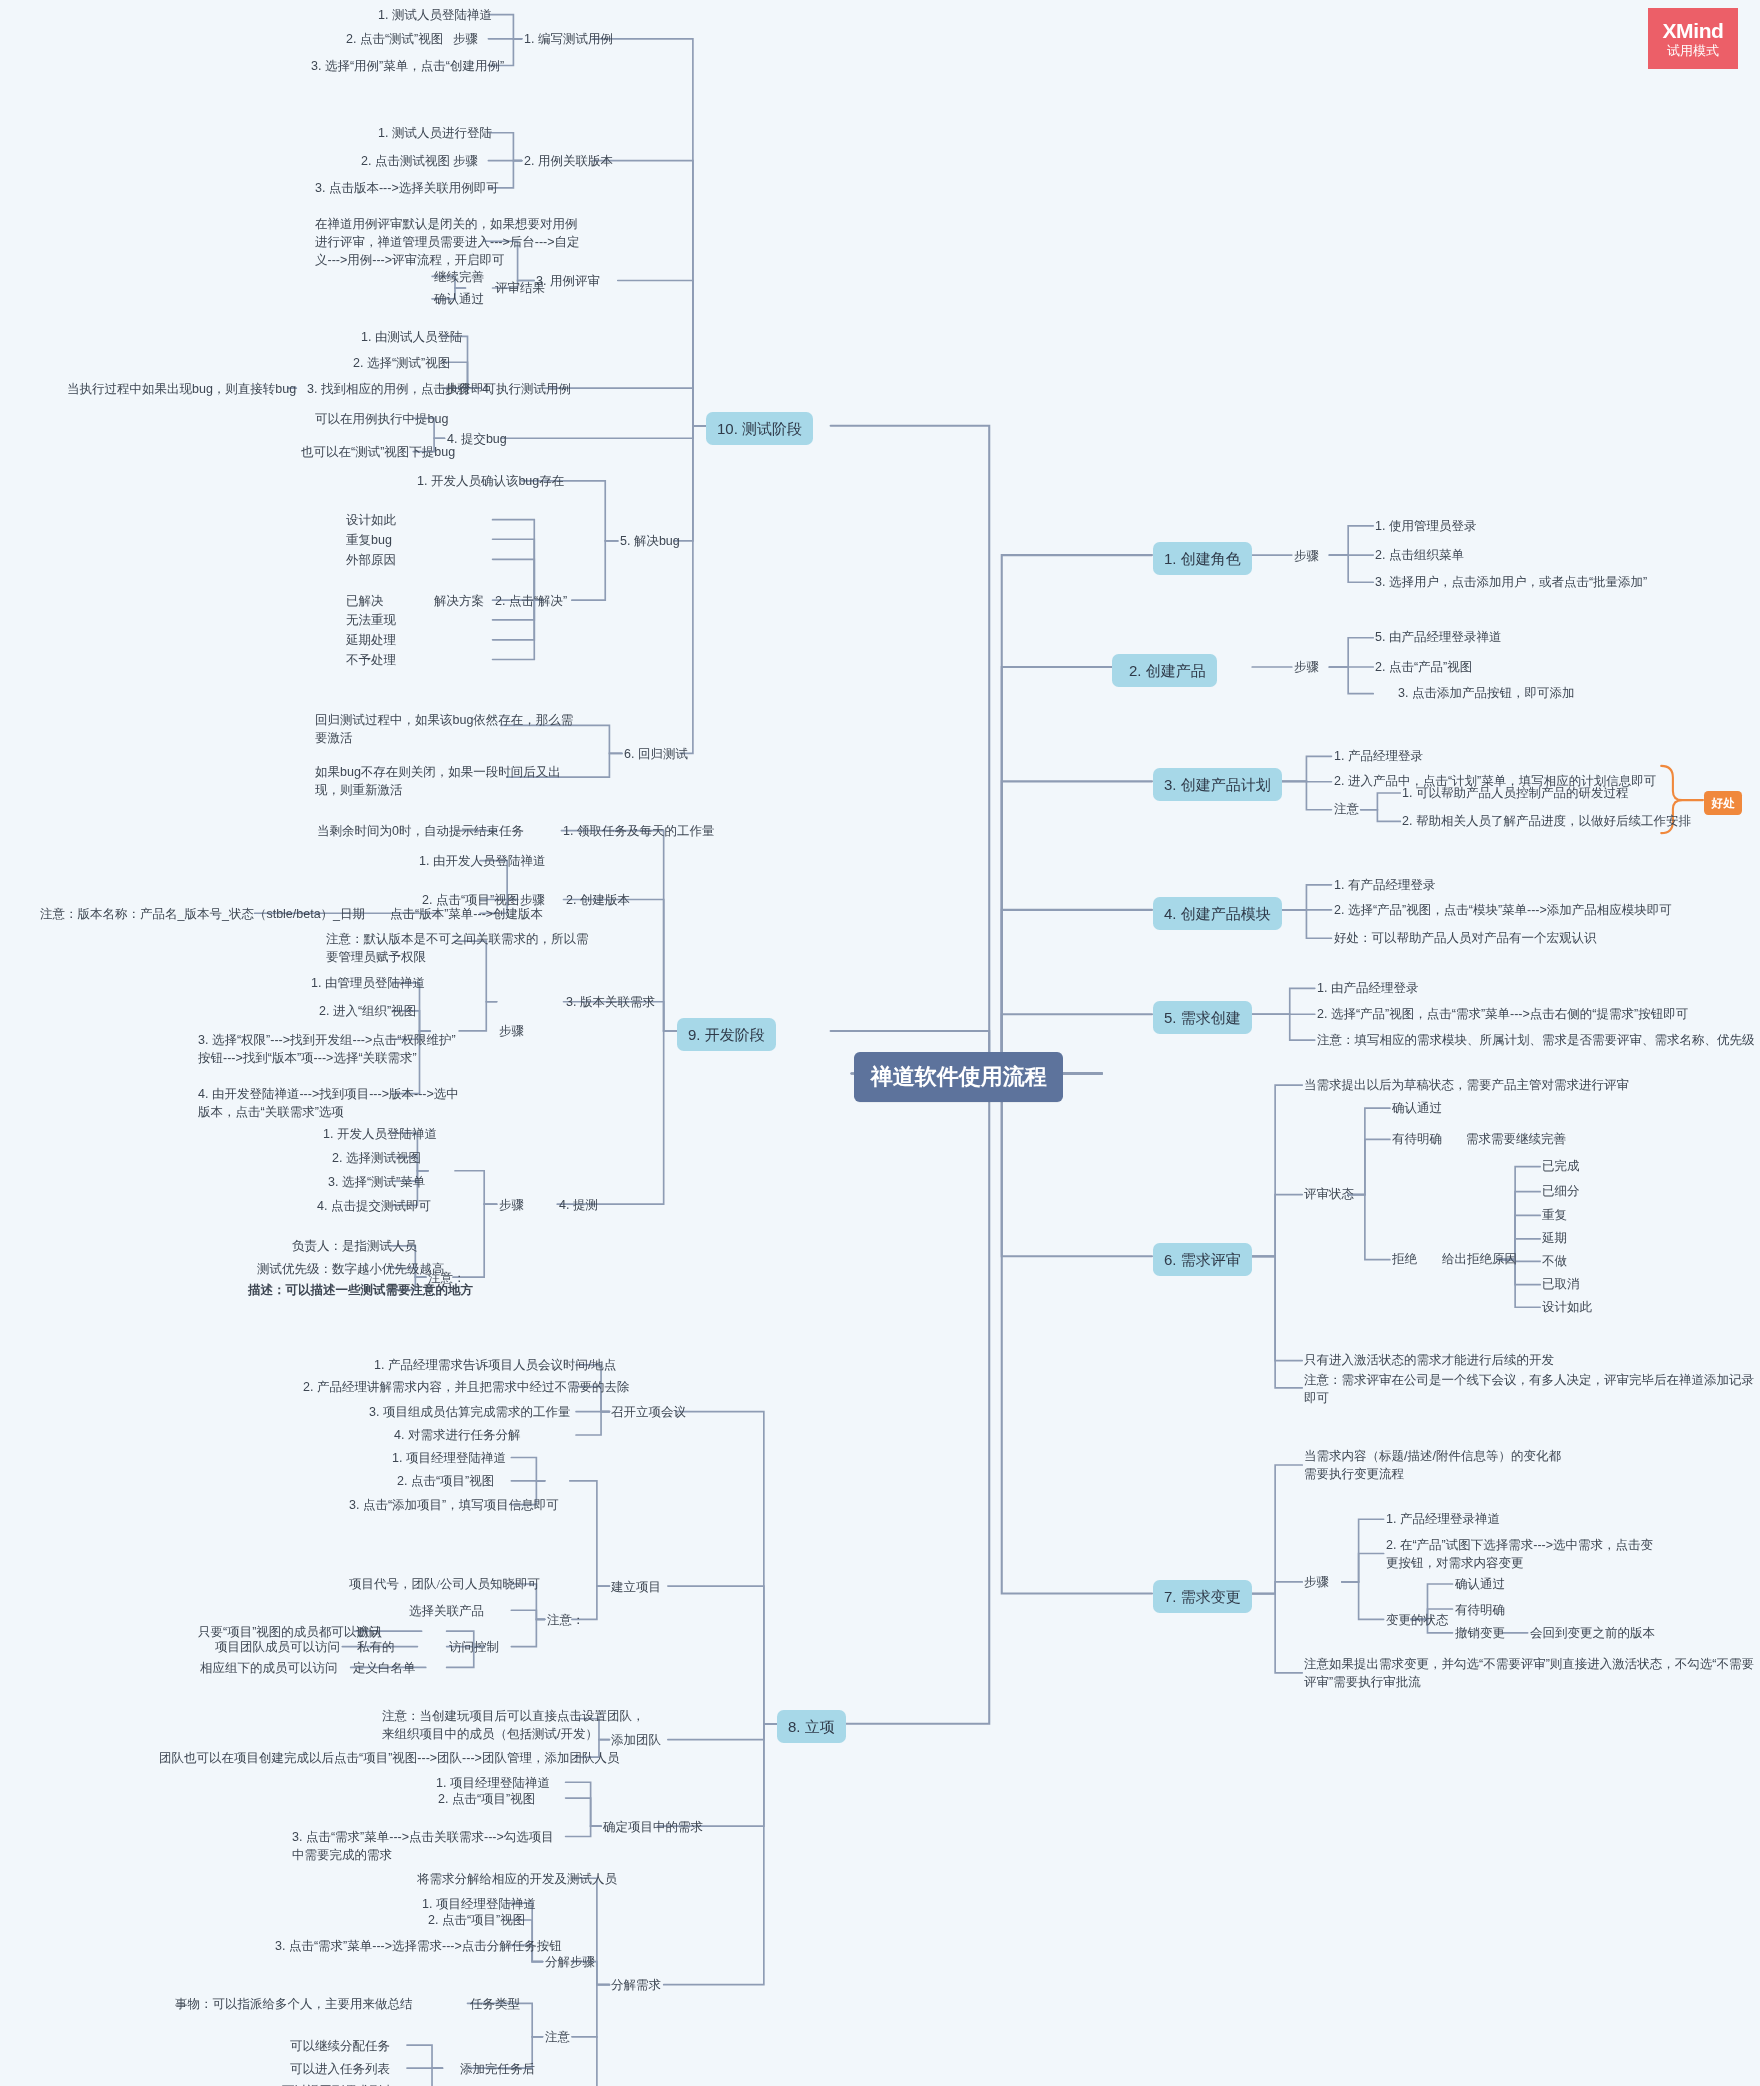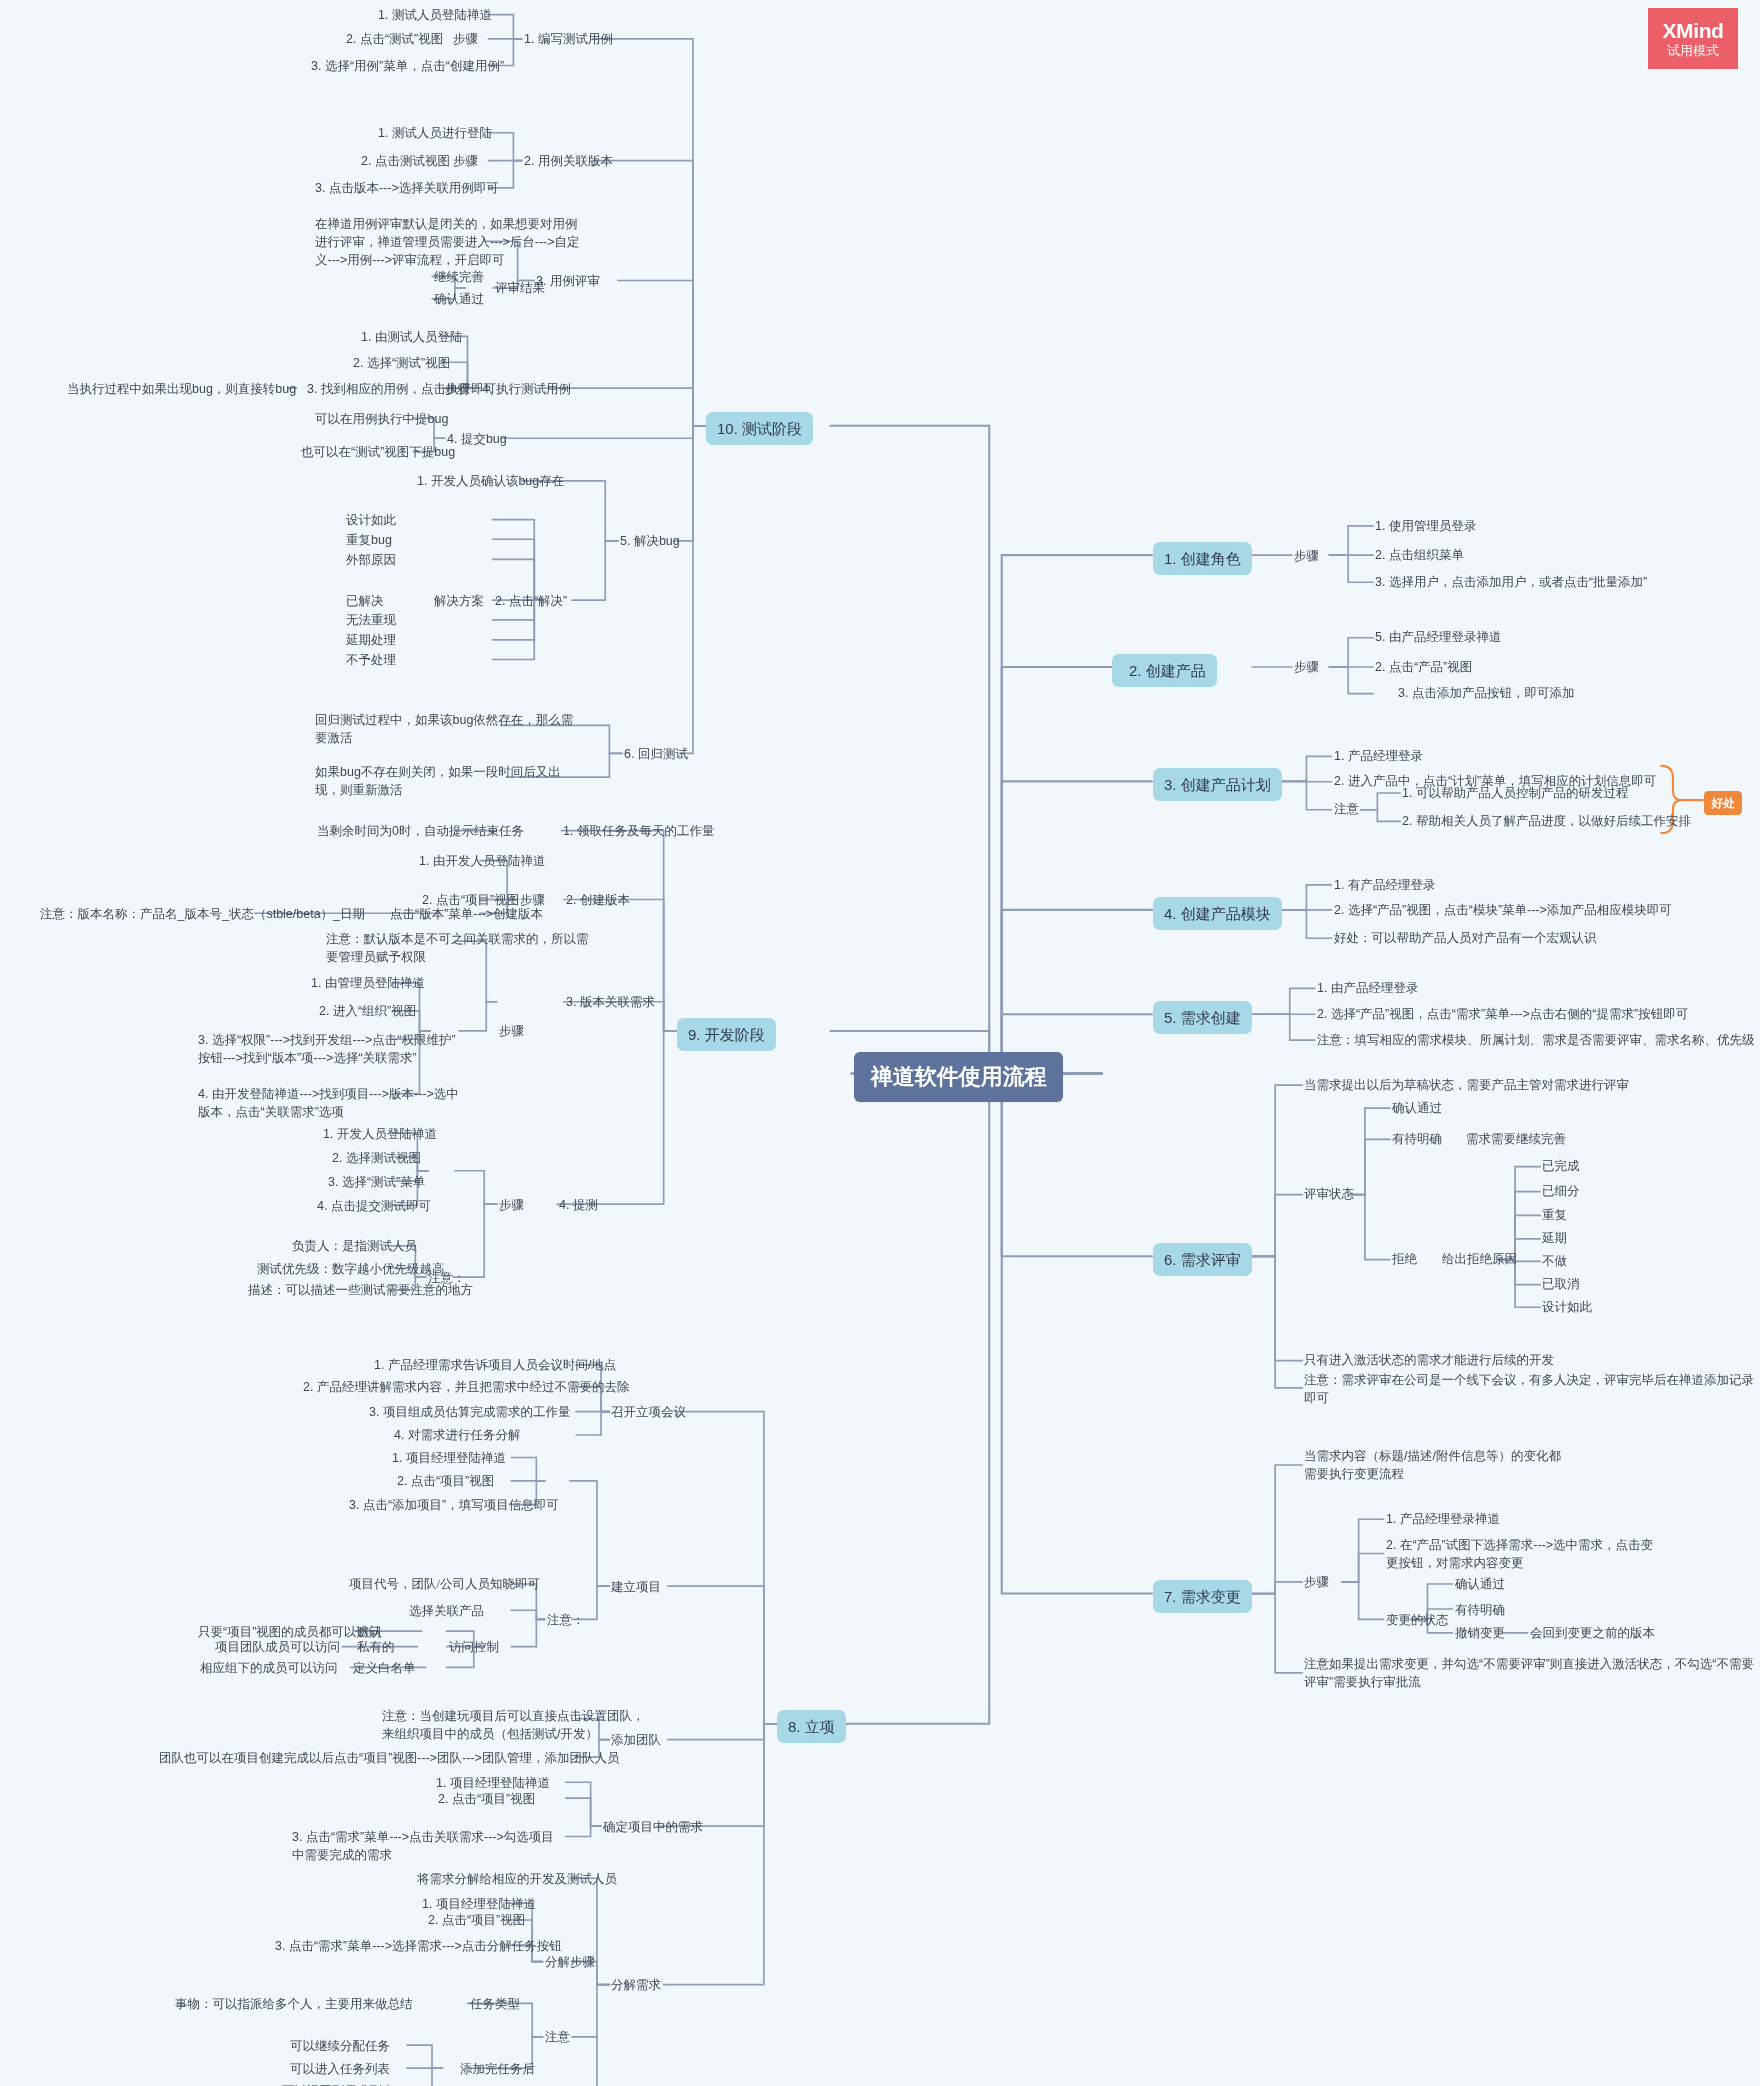--- a/index.html
+++ b/index.html
@@ -380,21 +380,21 @@
 
   <div class="node plain" style="left:559px;top:1197px;">4. 提测</div>
   <div class="node plain" style="left:499px;top:1197px;">步骤</div>
   <div class="node plain" style="left:323px;top:1126px;">1. 开发人员登陆禅道</div>
   <div class="node plain" style="left:332px;top:1150px;">2. 选择测试视图</div>
   <div class="node plain" style="left:328px;top:1174px;">3. 选择“测试”菜单</div>
   <div class="node plain" style="left:317px;top:1198px;">4. 点击提交测试即可</div>
   <div class="node plain" style="left:428px;top:1270px;">注意：</div>
   <div class="node plain" style="left:292px;top:1238px;">负责人：是指测试人员</div>
   <div class="node plain" style="left:257px;top:1261px;">测试优先级：数字越小优先级越高</div>
-  <div class="node plain" style="left:248px;top:1282px;">描述：可以描述一些测试需要注意的地方</div>
+  <div class="node plain" style="left:248px;top:1282px;font-weight:bold;">描述：可以描述一些测试需要注意的地方</div>
 
   <div class="node plain" style="left:611px;top:1404px;">召开立项会议</div>
   <div class="node plain" style="left:374px;top:1357px;">1. 产品经理需求告诉项目人员会议时间/地点</div>
   <div class="node plain" style="left:303px;top:1379px;">2. 产品经理讲解需求内容，并且把需求中经过不需要的去除</div>
   <div class="node plain" style="left:369px;top:1404px;">3. 项目组成员估算完成需求的工作量</div>
   <div class="node plain" style="left:394px;top:1427px;">4. 对需求进行任务分解</div>
 
   <div class="node plain" style="left:611px;top:1579px;">建立项目</div>
   <div class="node plain" style="left:392px;top:1450px;">1. 项目经理登陆禅道</div>
   <div class="node plain" style="left:397px;top:1473px;">2. 点击“项目”视图</div>

